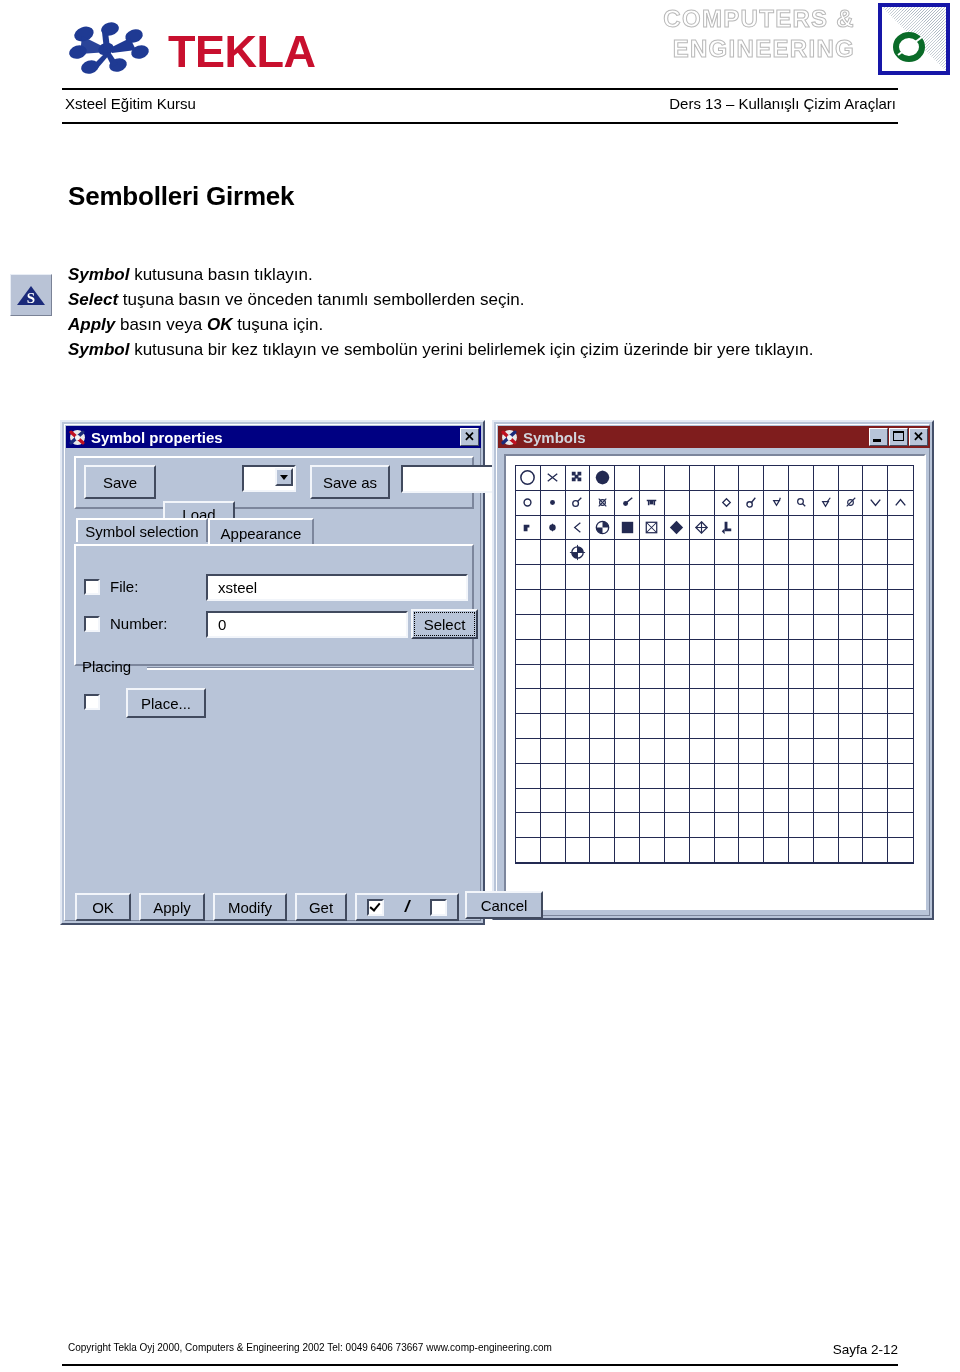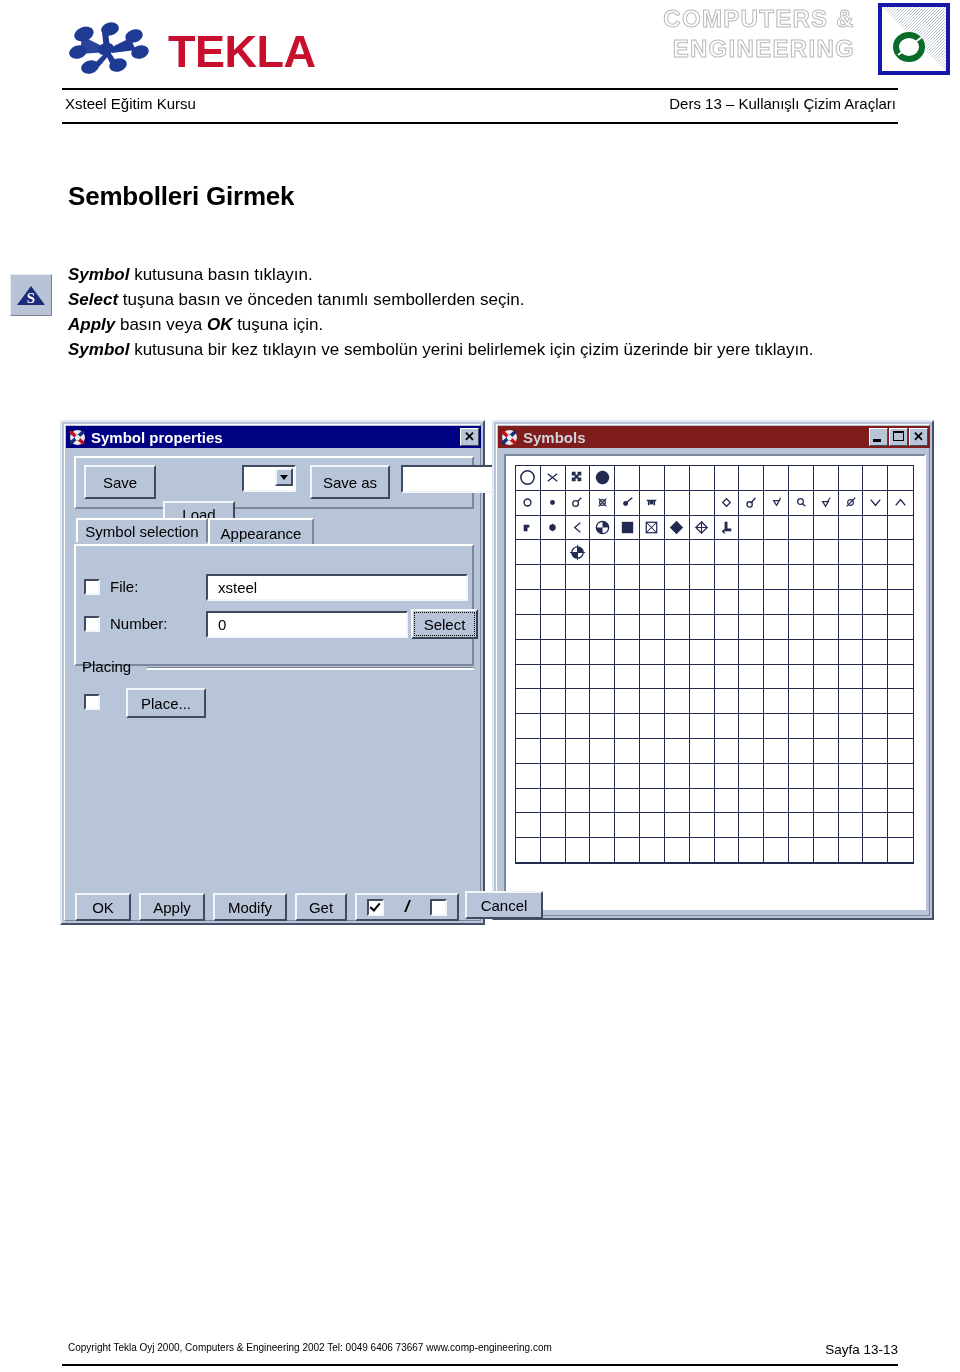--- a/index.html
+++ b/index.html
@@ -914,14 +914,14 @@
         <div class="sym-cell"></div>
         <div class="sym-cell"></div>
         <div class="sym-cell"></div>
         <div class="sym-cell"></div>
         <div class="sym-cell"></div>
       </div>
   </div>
 </div>
 
 <div class="footer-text">Copyright Tekla Oyj 2000,  Computers &amp; Engineering 2002  Tel: 0049 6406 73667   www.comp-engineering.com</div>
-<div class="footer-page">Sayfa 13-13</div>
+<div class="footer-page">Sayfa 2-12</div>
 <div class="footer-rule"></div>
 
 </body></html>

